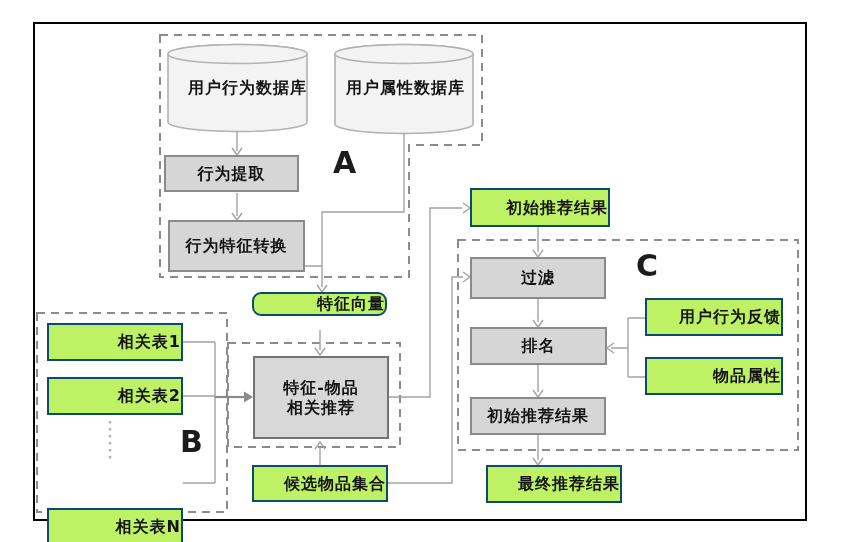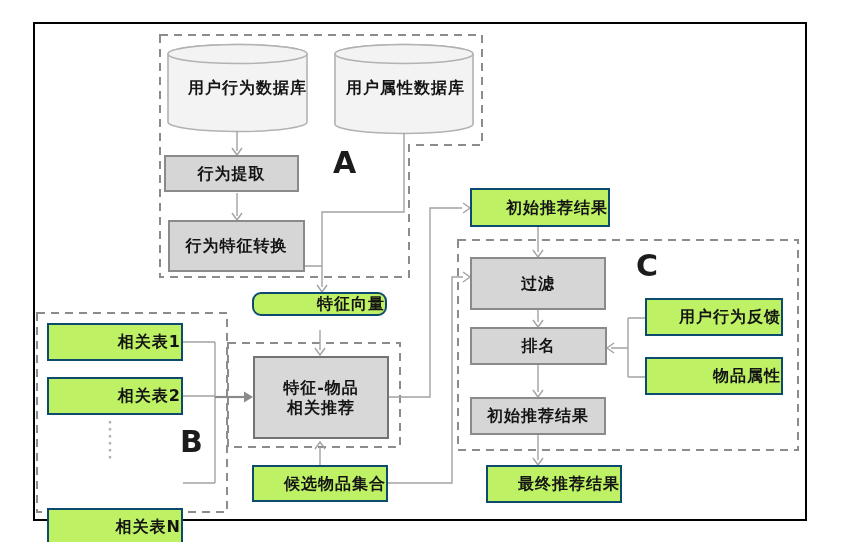--- a/index.html
+++ b/index.html
@@ -125,21 +125,21 @@
     <span>特征-物品</span>
     <span>相关推荐</span>
   </div>
   <div class="node light" style="left:252px;top:465px;width:136px;height:37px;">
     <span>候选物品集合</span>
   </div>
 
   <div class="node light" style="left:470px;top:188px;width:140px;height:39px;">
     <span>初始推荐结果</span>
   </div>
-  <div class="node dark" style="left:470px;top:257px;width:136px;height:53px;">
+  <div class="node dark" style="left:470px;top:257px;width:136px;height:42px;">
     <span>过滤</span>
   </div>
   <div class="node dark" style="left:470px;top:327px;width:137px;height:38px;">
     <span>排名</span>
   </div>
   <div class="node dark" style="left:470px;top:397px;width:136px;height:38px;">
     <span>初始推荐结果</span>
   </div>
   <div class="node light" style="left:486px;top:465px;width:136px;height:38px;">
     <span>最终推荐结果</span>

